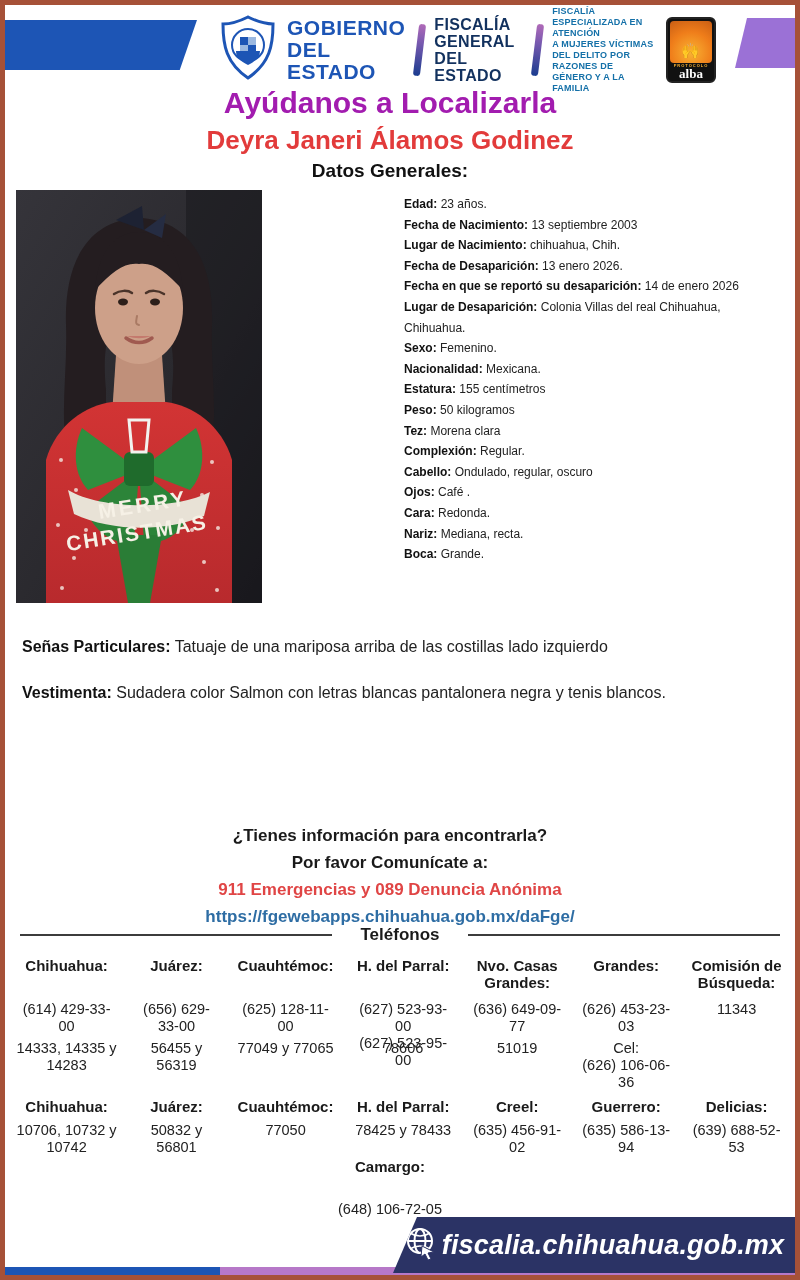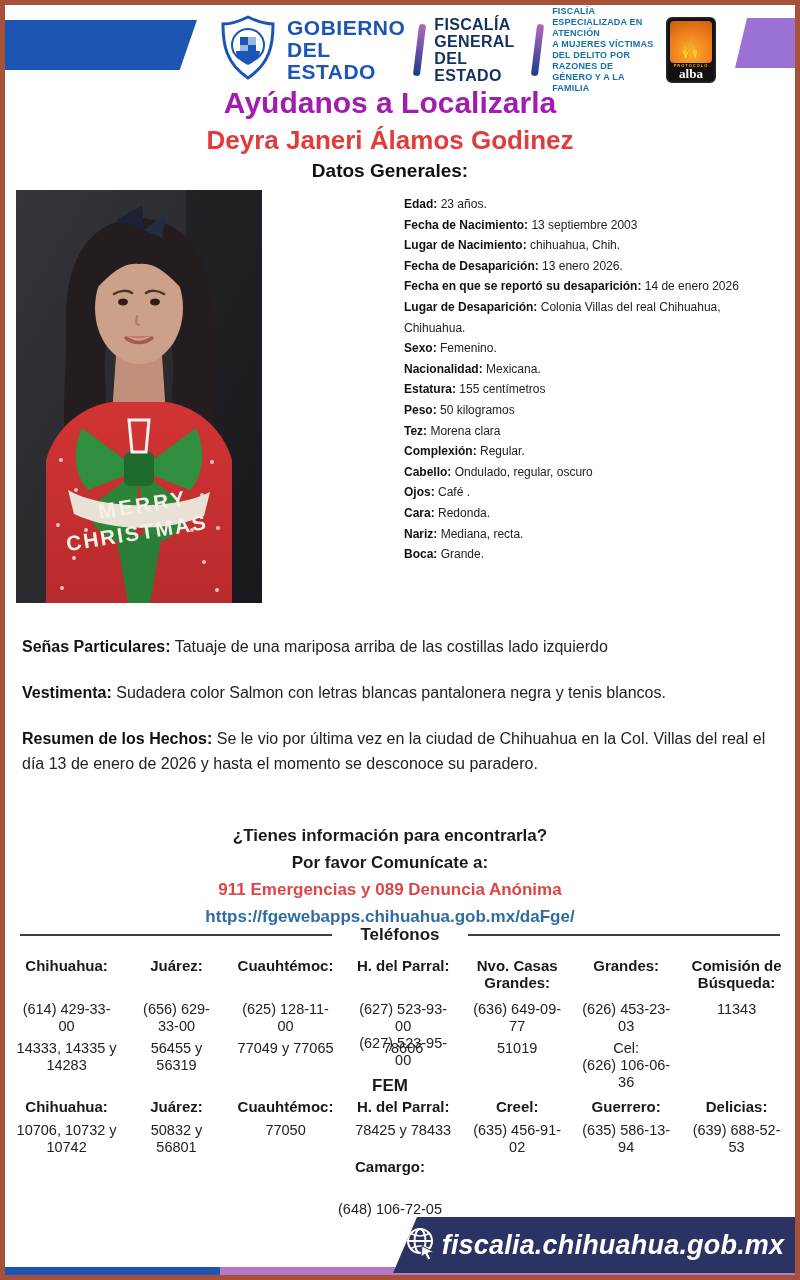--- a/index.html
+++ b/index.html
@@ -205,21 +205,20 @@
     <div class="dato"><b>Cabello:</b> <span>Ondulado, regular, oscuro</span></div>
     <div class="dato"><b>Ojos:</b> <span>Café .</span></div>
     <div class="dato"><b>Cara:</b> <span>Redonda.</span></div>
     <div class="dato"><b>Nariz:</b> <span>Mediana, recta.</span></div>
     <div class="dato"><b>Boca:</b> <span>Grande.</span></div>
   </div>
 
   <div class="parrafos">
     <p><b>Señas Particulares:</b> <span>Tatuaje de una mariposa  arriba de las costillas lado izquierdo</span></p>
     <p><b>Vestimenta:</b> <span>Sudadera color Salmon con letras blancas pantalonera negra y tenis blancos.</span></p>
-    <p><b>Resumen de los Hechos:</b> <span>Se le vio por última vez en la ciudad de Chihuahua en la Col. Villas del real  el día 13 de enero  de 2026  y hasta el momento se desconoce su paradero.</span></p>
   </div>
 
   <div class="contacto">
     <div>¿Tienes información para encontrarla?</div>
     <div>Por favor Comunícate a:</div>
     <div class="rojo">911 Emergencias y 089 Denuncia Anónima</div>
     <div><a href="#" class="link">https://fgewebapps.chihuahua.gob.mx/daFge/</a></div>
   </div>
 
   <div class="tel-heading">
@@ -254,21 +253,20 @@
 14283</div>
     <div class="cell val">56455 y 56319</div>
     <div class="cell val">77049 y 77065</div>
     <div class="cell val">78606</div>
     <div class="cell val">51019</div>
     <div class="cell val">Cel:
 (626) 106-06-36</div>
     <div class="cell val"></div>
   </div>
 
-  <div class="fem-heading">FEM</div>
   <div class="grid7" style="top:1098px;">
     <div class="cell hd">Chihuahua:</div>
     <div class="cell hd">Juárez:</div>
     <div class="cell hd">Cuauhtémoc:</div>
     <div class="cell hd">H. del Parral:</div>
     <div class="cell hd">Creel:</div>
     <div class="cell hd">Guerrero:</div>
     <div class="cell hd">Delicias:</div>
   </div>
   <div class="grid7" style="top:1122px;">

